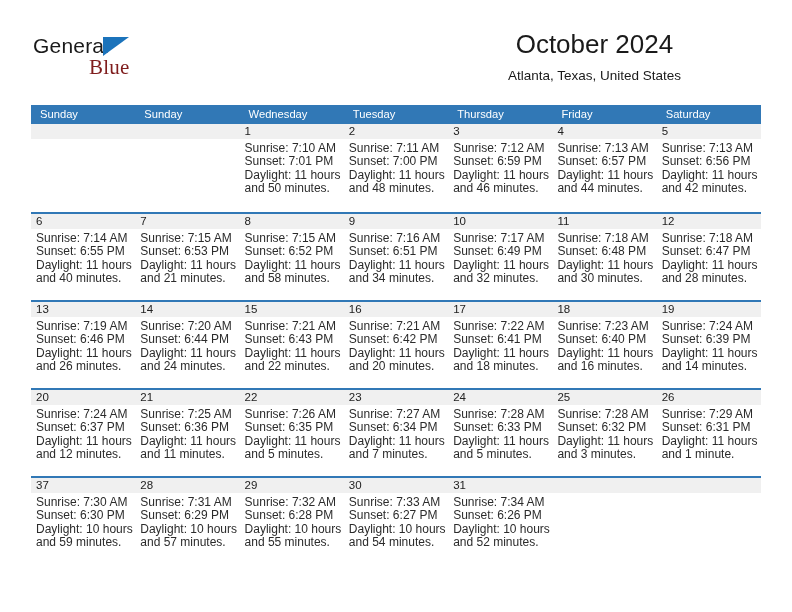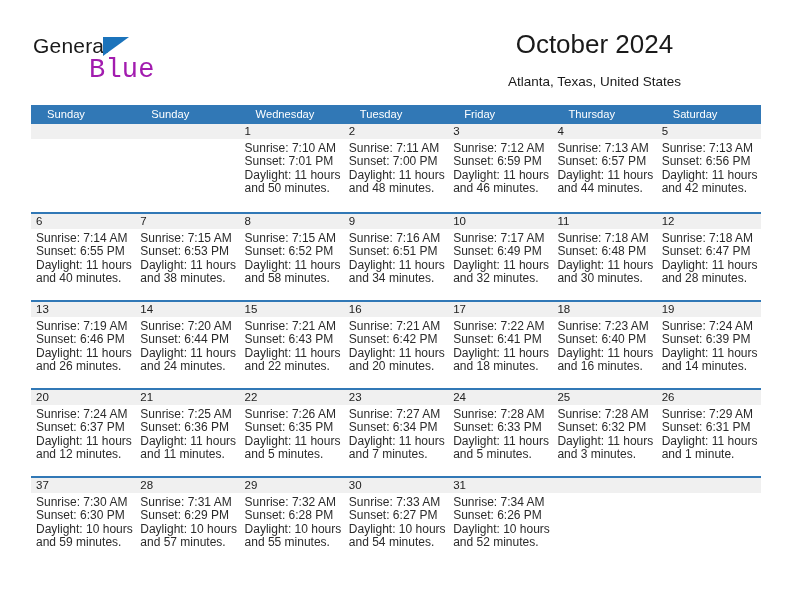--- a/index.html
+++ b/index.html
@@ -51,63 +51,63 @@
     top: 3px;
     width: 0;
     height: 0;
     border-left: 26px solid #1b73bb;
     border-bottom: 19px solid transparent;
   }
   .logo-blue {
     position: absolute;
     left: 56px;
     top: 21px;
-    font-size: 27px;
+    font-size: 21px;
     letter-spacing: 0.2px;
-    color: #a21caf;
-    font-family: Liberation Mono, monospace;
+    color: #7f1d1d;
+    font-family: Liberation Serif, serif;
   }
   .title-block {
     position: absolute;
     right: 0;
     top: 0;
     text-align: center;
   }
   .cal-title {
     font-size: 26px;
     color: #1a1a1a;
     line-height: 32px;
     white-space: nowrap;
   }
   .cal-subtitle {
     font-size: 13.5px;
     color: #1a1a1a;
     line-height: 20px;
-    margin-top: 12px;
+    margin-top: 6px;
     white-space: nowrap;
   }
 
   
   .calendar {
     position: absolute;
     left: 31px;
     top: 105px;
     width: 730px;
   }
   .weekday-row {
     display: flex;
     background: #3178b6;
     height: 19px;
   }
   .weekday {
     flex: 1 1 0;
     color: #ffffff;
     font-size: 11.2px;
     line-height: 19px;
-    padding-left: 16px;
+    padding-left: 9px;
     box-sizing: border-box;
     overflow: hidden;
     white-space: nowrap;
   }
   .week {
     display: flex;
     border-top: 2px solid #3178b6;
     height: 88px;
     box-sizing: border-box;
   }
@@ -161,22 +161,22 @@
     </div>
 
   </div>
 
   <div class="calendar">
     <div class="weekday-row">
       <div class="weekday">Sunday</div>
       <div class="weekday">Sunday</div>
       <div class="weekday">Wednesday</div>
       <div class="weekday">Tuesday</div>
+      <div class="weekday">Thursday</div>
       <div class="weekday">Friday</div>
-      <div class="weekday">Thursday</div>
       <div class="weekday">Saturday</div>
     </div>
     <div id="weeks-container">
         <div class="week first">
           <div class="cell empty">
             <div class="daynum"></div>
           </div>
           <div class="cell empty">
             <div class="daynum"></div>
           </div>
@@ -235,21 +235,21 @@
               <div>Daylight: 11 hours</div>
               <div>and 40 minutes.</div>
             </div>
           </div>
           <div class="cell">
             <div class="daynum">7</div>
             <div class="info">
               <div>Sunrise: 7:15 AM</div>
               <div>Sunset: 6:53 PM</div>
               <div>Daylight: 11 hours</div>
-              <div>and 38 minutes.</div>
+              <div>and 21 minutes.</div>
             </div>
           </div>
           <div class="cell">
             <div class="daynum">8</div>
             <div class="info">
               <div>Sunrise: 7:15 AM</div>
               <div>Sunset: 6:52 PM</div>
               <div>Daylight: 11 hours</div>
               <div>and 58 minutes.</div>
             </div>

